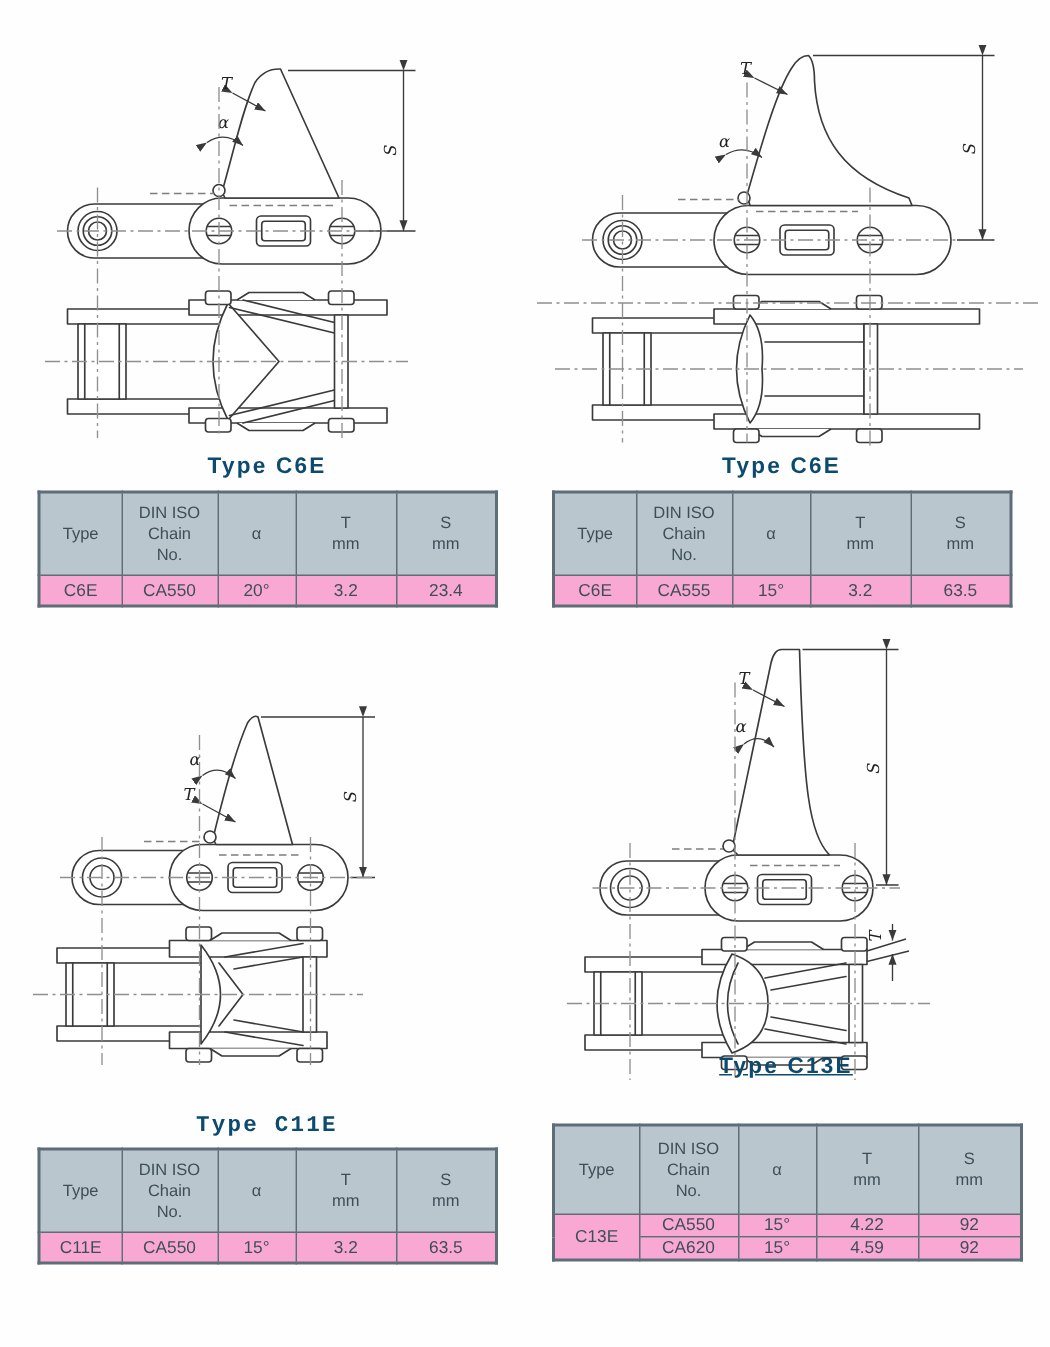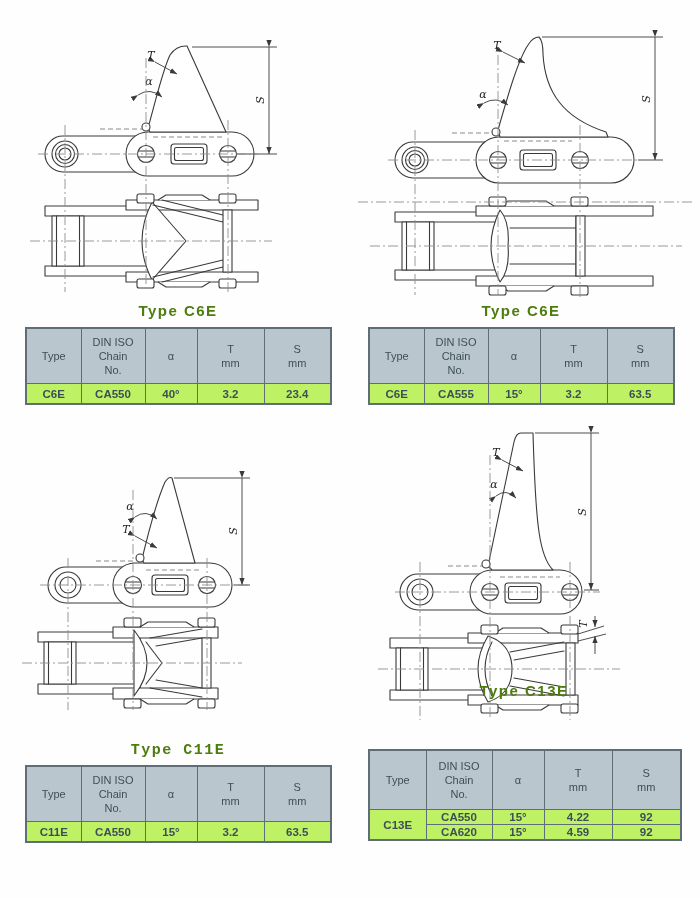--- a/index.html
+++ b/index.html
@@ -9,32 +9,32 @@
   }
   svg{display:block;position:absolute;}
   .ln{fill:none;stroke:#3a3a3a;stroke-width:1.1;stroke-linecap:round;stroke-linejoin:round;}
   .fw{fill:#ffffff;stroke:#3a3a3a;stroke-width:1.1;stroke-linejoin:round;}
   .cl{fill:none;stroke:#8f8f8f;stroke-width:0.9;stroke-dasharray:10 3 2 3;}
   .hd{fill:none;stroke:#7e7e7e;stroke-width:0.9;stroke-dasharray:5 3;}
   .dim{fill:none;stroke:#3a3a3a;stroke-width:0.9;}
   .dimtxt{font-family:"DejaVu Serif",serif;font-style:italic;font-size:11px;fill:#222222;}
   .tbl-title{
     position:absolute;text-align:center;font-weight:bold;font-size:15px;
-    letter-spacing:1.5px;color:#4d7c0f;
+    letter-spacing:1.5px;color:#0c4a6e;
   }
   table{
     position:absolute;border-collapse:collapse;table-layout:fixed;
     border:2px solid #5f6d77;
   }
   th,td{
     border:1px solid #5f6d77;text-align:center;vertical-align:middle;
     color:#3e4e58;padding:0 2px;
   }
   th{background:#b9c6ce;font-weight:normal;font-size:11px;line-height:1.3;white-space:pre-line;height:54px;}
-  td{background:#bef264;font-size:11.5px;height:19px;font-weight:bold;}
+  td{background:#f9a8d4;font-size:11.5px;height:19px;}
   .t13 th{height:58px;}
   .t13 td{height:14px;}
 </style>
 </head>
 <body>
 
 <svg style="left:0;top:0" width="350" height="300" viewBox="0 0 350 300">
   <defs>
     <marker id="a1" markerWidth="9" markerHeight="8" refX="8" refY="3" orient="auto">
       <path d="M0,0 L8,3 L0,6 Z" fill="#3a3a3a"></path>
@@ -230,21 +230,21 @@
     <path class="dim" d="M245,196 V207" marker-end="url(#a4)"></path>
     <path class="dim" d="M245,234 V216" marker-end="url(#a4)"></path>
     <text class="dimtxt" x="237" y="204" text-anchor="middle" transform="rotate(-90 237 204)">T</text>
   </g>
   <path class="cl" d="M45,172 H250 M28,249 H270 M70,142 V300 M140,35 V300 M220,142 V300"></path>
 </svg>
 
 <div class="tbl-title" style="left:25px;top:302px;width:306px;">Type C6E</div>
 <div class="tbl-title" style="left:368px;top:302px;width:306px;">Type C6E</div>
 <div class="tbl-title" style="left:25px;top:742px;width:306px;font-family:Liberation Mono, monospace;">Type C11E</div>
-<div class="tbl-title" style="left:368px;top:682px;width:312px;">Type C13E</div>
+<div class="tbl-title" style="left:368px;top:702px;width:312px;text-decoration:underline;">Type C13E</div>
 
 <table style="left:25px;top:327px;width:306px;">
   <colgroup>
       <col style="width:55px">
       <col style="width:64px">
       <col style="width:52px">
       <col style="width:67px">
       <col style="width:67px">
     </colgroup>
   <thead>
@@ -257,21 +257,21 @@
       <th>T
 mm</th>
       <th>S
 mm</th>
     </tr>
   </thead>
   <tbody>
     <tr>
       <td>C6E</td>
       <td>CA550</td>
-      <td>40°</td>
+      <td>20°</td>
       <td>3.2</td>
       <td>23.4</td>
     </tr>
   </tbody>
 </table>
 
 <table style="left:368px;top:327px;width:306px;">
   <colgroup>
       <col style="width:55px">
       <col style="width:64px">

